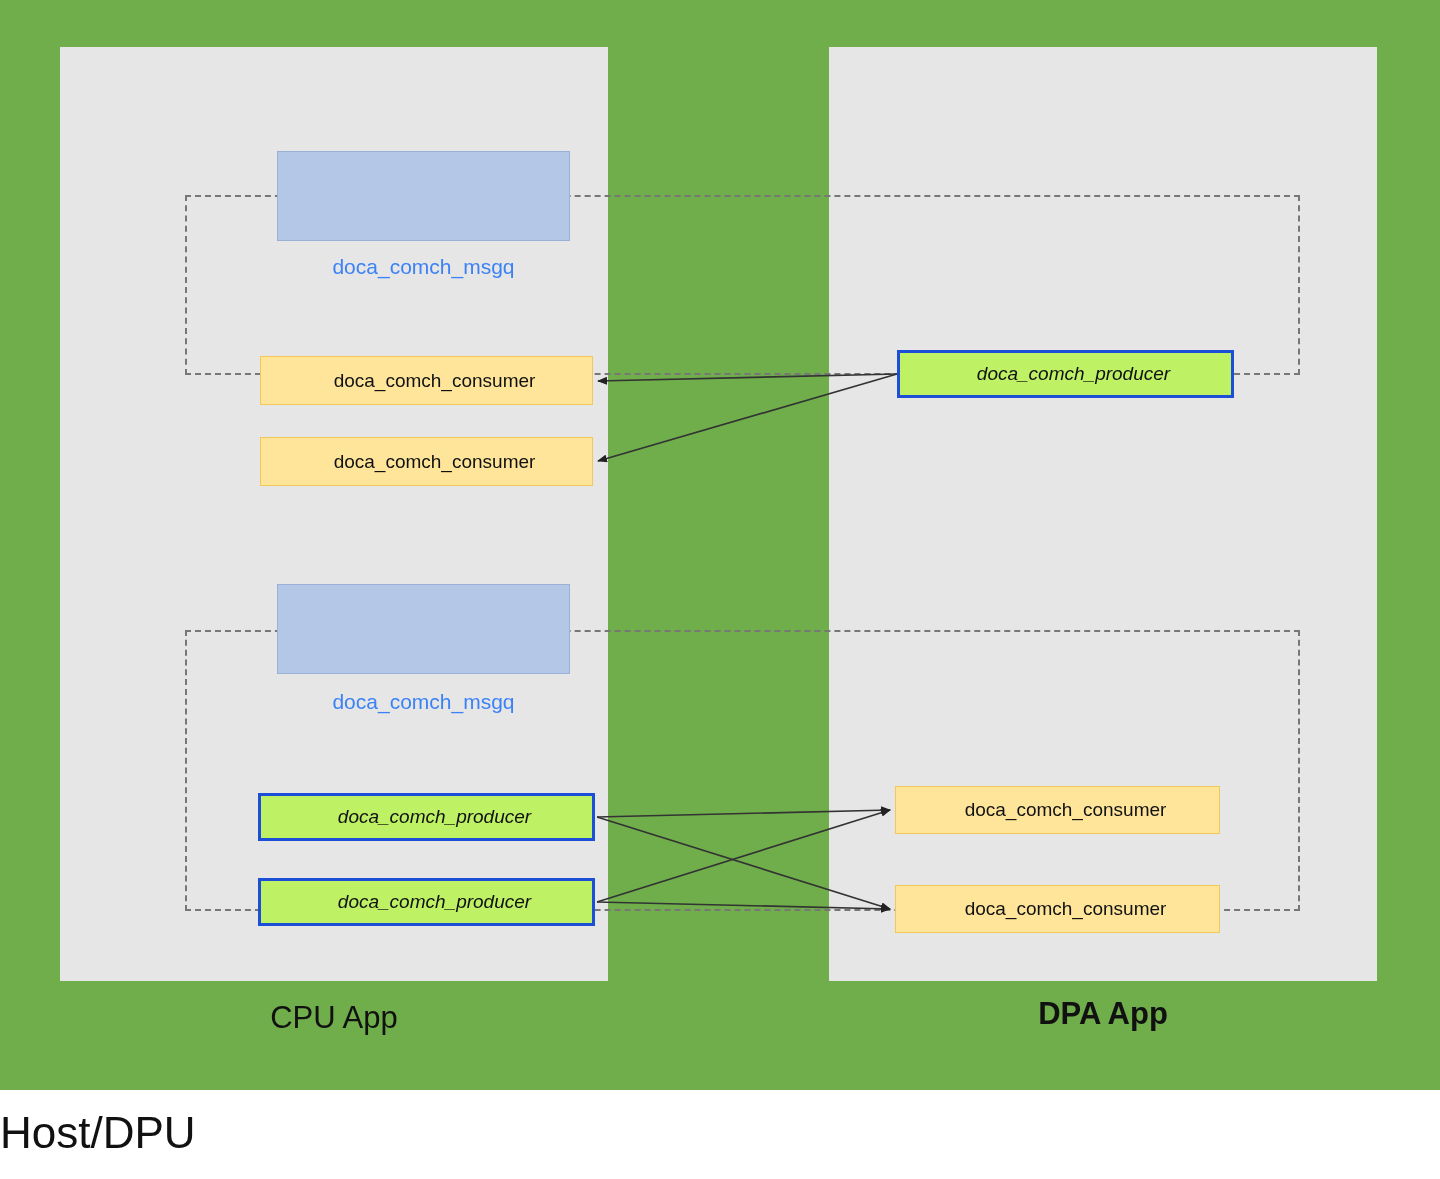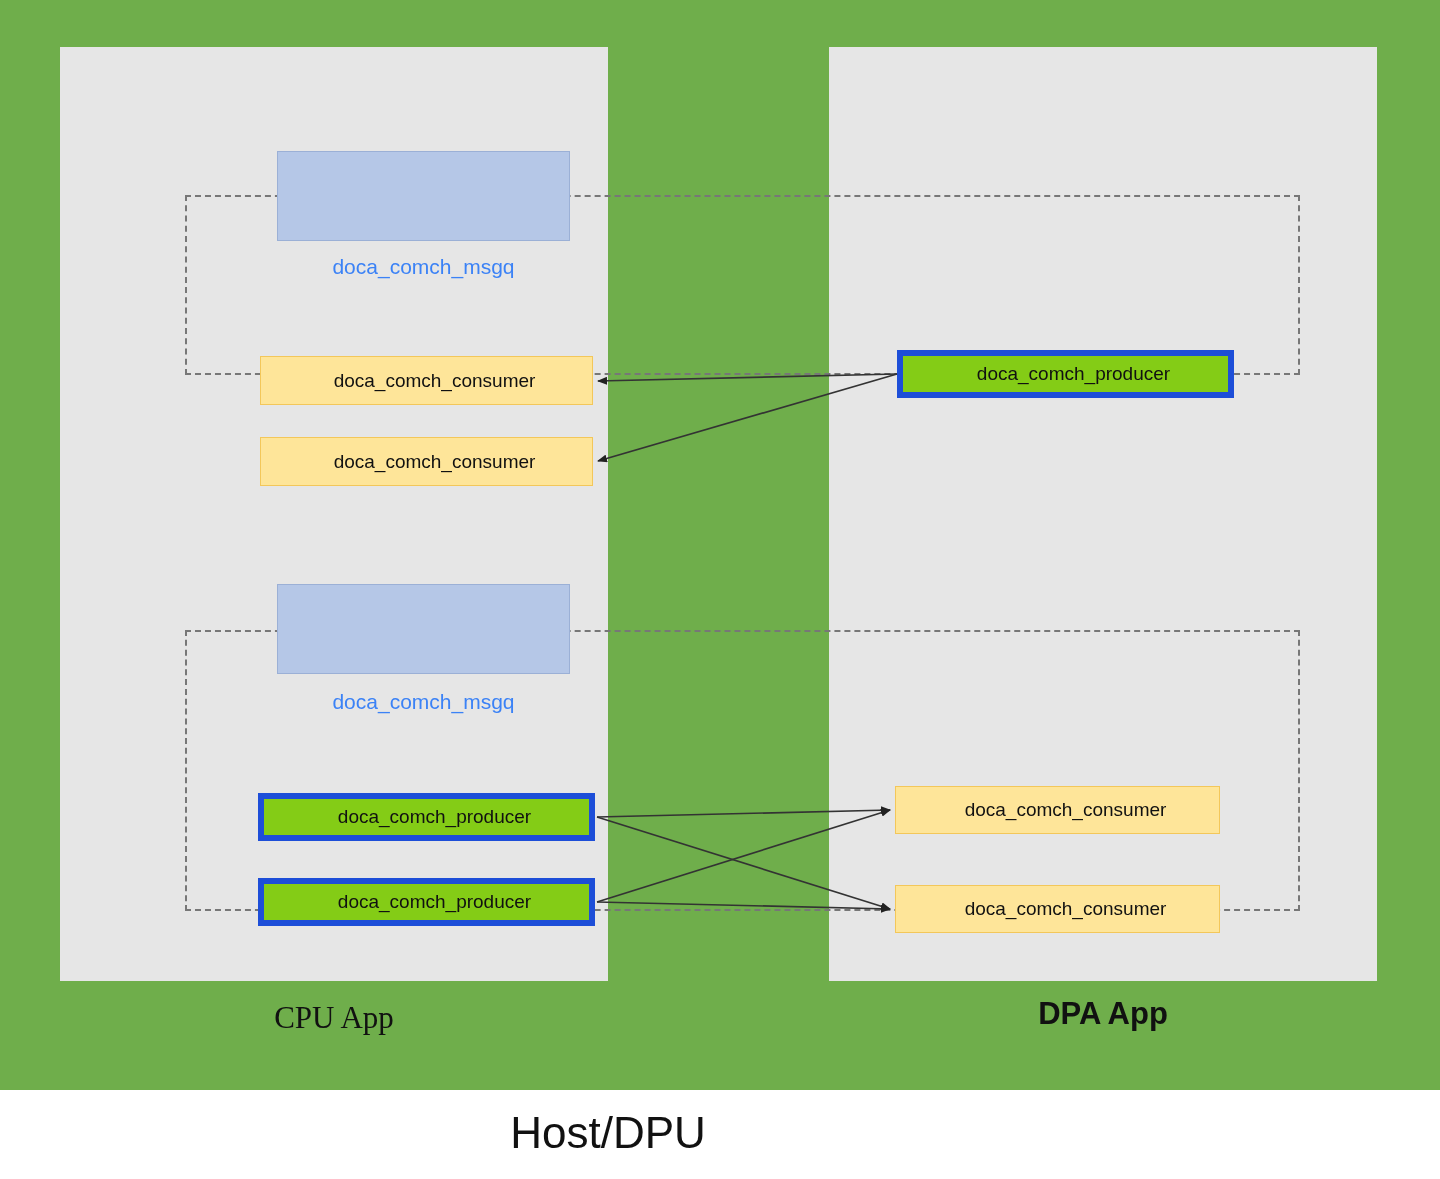--- a/index.html
+++ b/index.html
@@ -27,27 +27,27 @@
   #cpu-panel{left:60px;top:47px;width:548px;height:934px;}
   #dpa-panel{left:829px;top:47px;width:548px;height:934px;}
 
   .panel-label{
     position:absolute;
     font-size:31px;
     color:#111111;
     text-align:center;
     white-space:nowrap;
   }
-  #cpu-label{left:60px;top:1000px;width:548px;font-family:Liberation Serif, serif;}
+  #cpu-label{left:60px;top:1000px;width:548px;}
   #dpa-label{left:829px;top:996px;width:548px;font-weight:bold;}
 
   .host-title{
     position:absolute;
     left:0;top:1108px;width:1216px;
-    text-align:center;
+    text-align:left;
     font-size:44px;
     color:#111111;
   }
 
   
   .dashed-group{
     position:absolute;
     border:2px dashed #777777;
     box-sizing:border-box;
     background:transparent;
@@ -65,21 +65,21 @@
     white-space:nowrap;
     padding-left:16px;
   }
   .node.msgq{
     background:#B5C7E7;border:1px solid #9BB0D6;
   }
   .node.consumer{
     background:#FEE599;border:1px solid #F3C75A;
   }
   .node.producer{
-    background:#84cc16;border:6px solid #1d4ed8;
+    background:#bef264;border:3px solid #1d4ed8;font-style:italic;
   }
 
   .node-caption{
     position:absolute;
     font-size:21px;
     color:#3b82f6;
     text-align:center;
     white-space:nowrap;
   }
 

